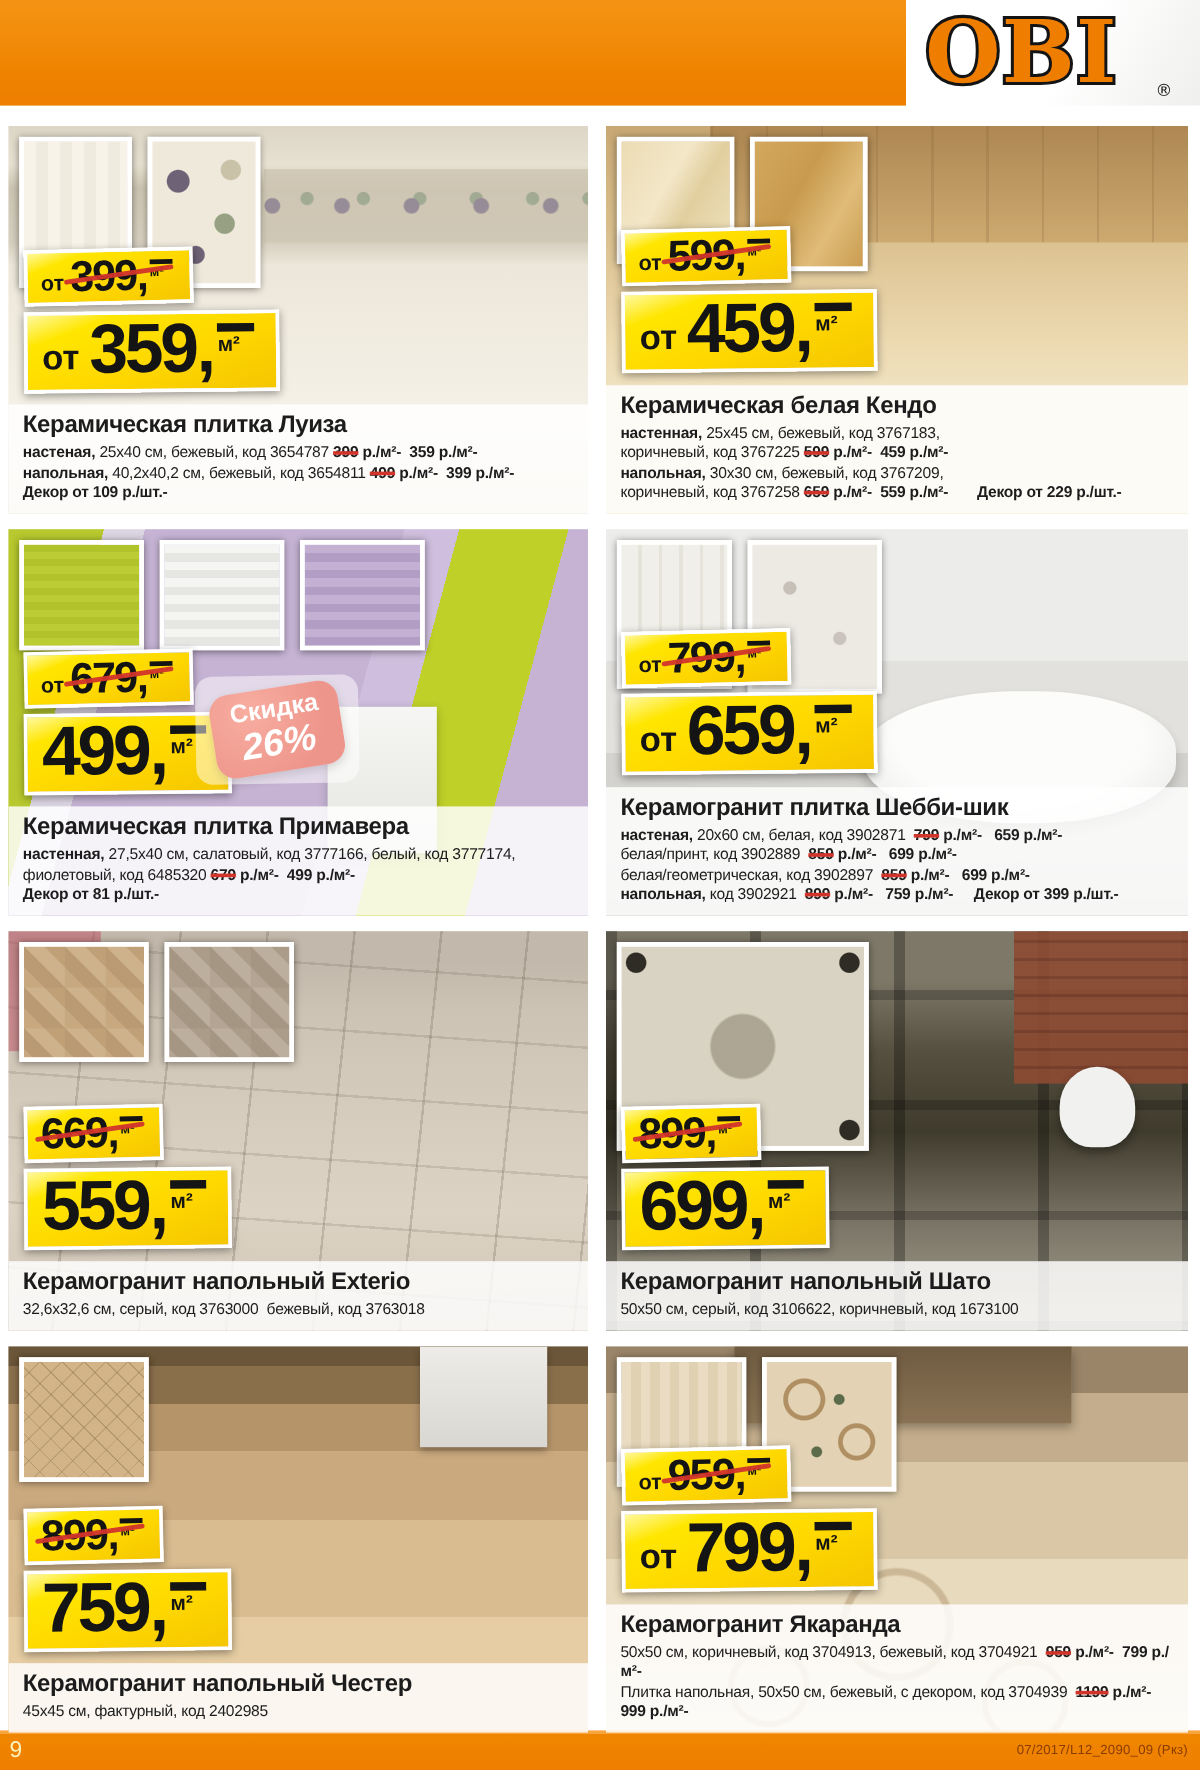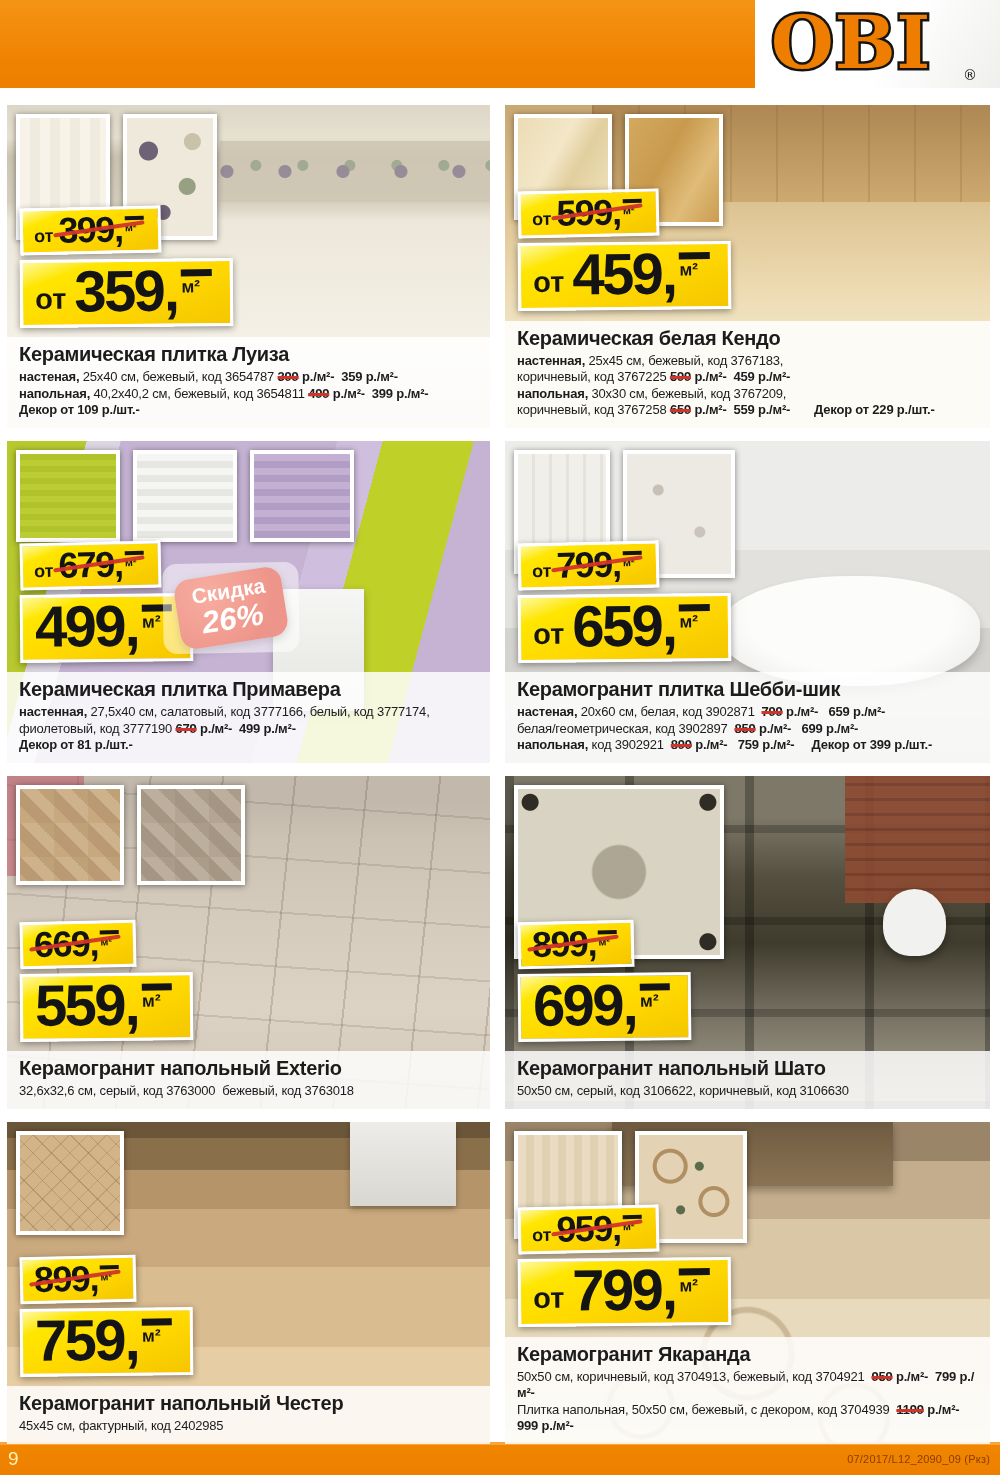--- a/index.html
+++ b/index.html
@@ -264,21 +264,21 @@
                 <span class="dash"></span>
                 <span class="unit">м²</span>
               </span>
           </span>
         </div>
       </div>
       <div class="info">
         <h2 class="title">Керамическая плитка Примавера</h2>
         <div>
             <p class="line"><span class="b">настенная, </span><span>27,5х40 см, салатовый, код 3777166, белый, код 3777174,</span></p>
-            <p class="line"><span>фиолетовый, код 3777190 </span><span class="x">679</span><span class="b"> р./м²-&nbsp; 499 р./м²-</span></p>
+            <p class="line"><span>фиолетовый, код 6485320 </span><span class="x">679</span><span class="b"> р./м²-&nbsp; 499 р./м²-</span></p>
             <p class="line"><span class="b">Декор от 81 р./шт.-</span></p>
           </div>
       </div>
     </div>
   </section>
     <section class="card card-shebbi">
     <div class="photo">
       <div class="swatches">
           <div class="sw sw-tile-shabby-light"></div>
           <div class="sw sw-tile-shabby-print"></div>
@@ -305,20 +305,21 @@
                 <span class="dash"></span>
                 <span class="unit">м²</span>
               </span>
           </span>
         </div>
       </div>
       <div class="info">
         <h2 class="title">Керамогранит плитка Шебби-шик</h2>
         <div>
             <p class="line"><span class="b">настеная, </span><span>20х60 см, белая, код 3902871&nbsp; </span><span class="x">799</span><span class="b"> р./м²-&nbsp;&nbsp; 659 р./м²-</span></p>
+            <p class="line"><span>белая/принт, код 3902889&nbsp; </span><span class="x">859</span><span class="b"> р./м²-&nbsp;&nbsp; 699 р./м²-</span></p>
             <p class="line"><span>белая/геометрическая, код 3902897&nbsp; </span><span class="x">859</span><span class="b"> р./м²-&nbsp;&nbsp; 699 р./м²-</span></p>
             <p class="line"><span class="b">напольная, </span><span>код 3902921&nbsp; </span><span class="x">899</span><span class="b"> р./м²-&nbsp;&nbsp; 759 р./м²-</span><span class="b">&nbsp;&nbsp;&nbsp;&nbsp;&nbsp;Декор от 399 р./шт.-</span></p>
           </div>
       </div>
     </div>
   </section>
     <section class="card card-exterio">
     <div class="photo">
       <div class="swatches">
           <div class="sw sw-tile-stone-beige"></div>
@@ -383,21 +384,21 @@
               <span class="du">
                 <span class="dash"></span>
                 <span class="unit">м²</span>
               </span>
           </span>
         </div>
       </div>
       <div class="info">
         <h2 class="title">Керамогранит напольный Шато</h2>
         <div>
-            <p class="line"><span>50х50 см, серый, код 3106622, коричневый, код 3106630</span></p>
+            <p class="line"><span>50х50 см, серый, код 3106622, коричневый, код 1673100</span></p>
           </div>
       </div>
     </div>
   </section>
     <section class="card card-chester">
     <div class="photo">
       <div class="swatches">
           <div class="sw sw-tile-chester"></div>
         </div>
 

